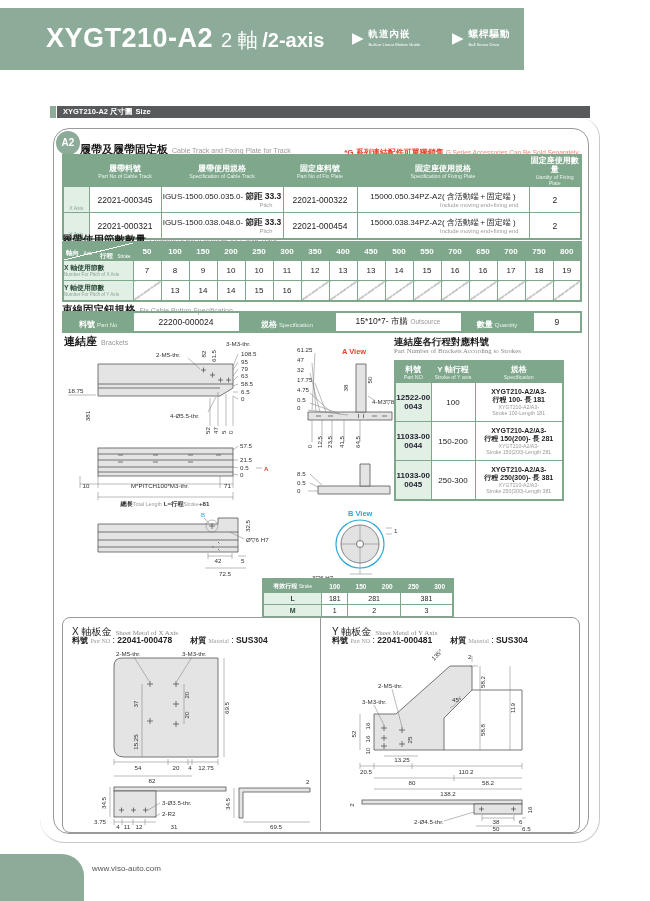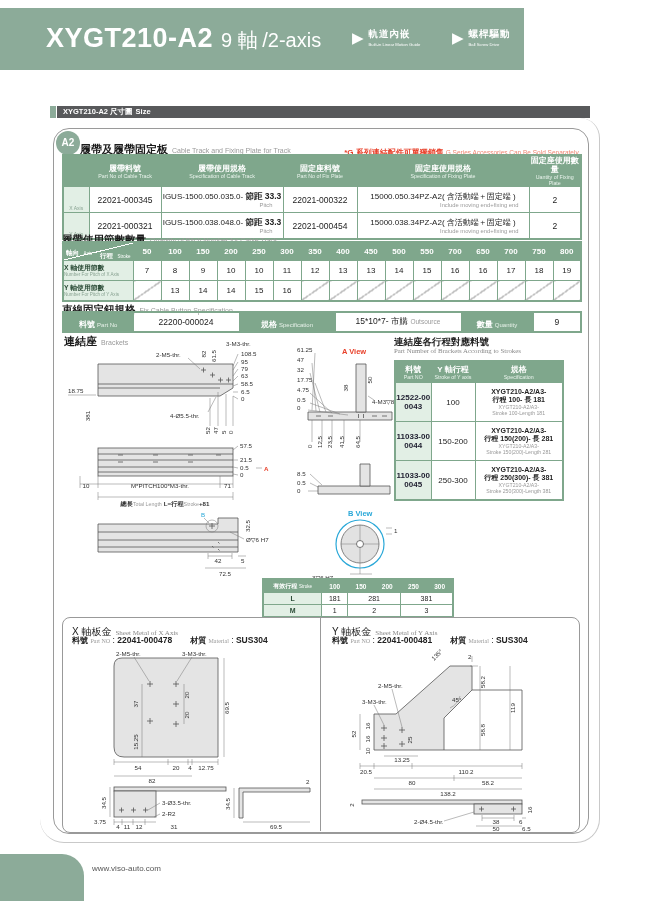--- a/index.html
+++ b/index.html
@@ -4,21 +4,21 @@
 <style>
   html,body{margin:0;padding:0;background:#fff;}
   body{width:650px;height:901px;position:relative;font-family:"Liberation Sans",sans-serif;color:#222;overflow:hidden;}
   .abs{position:absolute;}
 
   
   .banner{left:0;top:8px;width:524px;height:62px;background:#8cab99;}
   .banner-title{left:46px;top:15px;color:#fff;white-space:nowrap;}
   .banner-model{font-size:27px;font-weight:bold;letter-spacing:.5px;}
   .banner-axis-zh{font-size:20px;margin-left:8px;}
-  .banner-axis-en{font-size:20px;font-weight:400;}
+  .banner-axis-en{font-size:20px;font-weight:700;}
   .badge{display:flex;align-items:center;gap:5px;color:#fff;}
   .badge-arrow{font-size:15px;line-height:1;}
   .badge-zh{font-size:9.5px;font-weight:bold;letter-spacing:1px;}
   .badge-en{font-size:4.2px;margin-top:1px;}
 
   
   .size-sq{left:50px;top:106px;width:6px;height:12px;background:#8cab99;}
   .size-bar{left:57px;top:106px;width:533px;height:12px;background:#58595b;color:#fff;font-size:7.5px;font-weight:bold;line-height:12px;padding-left:6px;box-sizing:border-box;}
   .size-bar .en{margin-left:3px;}
 
@@ -129,21 +129,21 @@
   svg .ln{stroke:#777;stroke-width:.5;fill:none;}
   svg .ln2{stroke:#555;stroke-width:.8;fill:none;}
   svg .dz{font-weight:bold;fill:#333;}
   svg .de{fill:#999;font-size:5.3px;}
 </style>
 </head>
 <body>
 
 <div class="abs banner">
   <div class="abs banner-title">
-    <span class="banner-model">XYGT210-A2</span><span class="banner-axis-zh">9 軸</span>
+    <span class="banner-model">XYGT210-A2</span><span class="banner-axis-zh">2 軸</span>
     <span class="banner-axis-en">/2-axis</span>
   </div>
   <div class="abs badge" style="left:352px;top:20px;">
     <span class="badge-arrow">▶</span>
     <span>
       <span class="badge-zh" style="display:block;">軌道內嵌</span>
       <span class="badge-en" style="display:block;">Built-in Linear Motion Guide</span>
     </span>
   </div>
   <div class="abs badge" style="left:452px;top:20px;">

